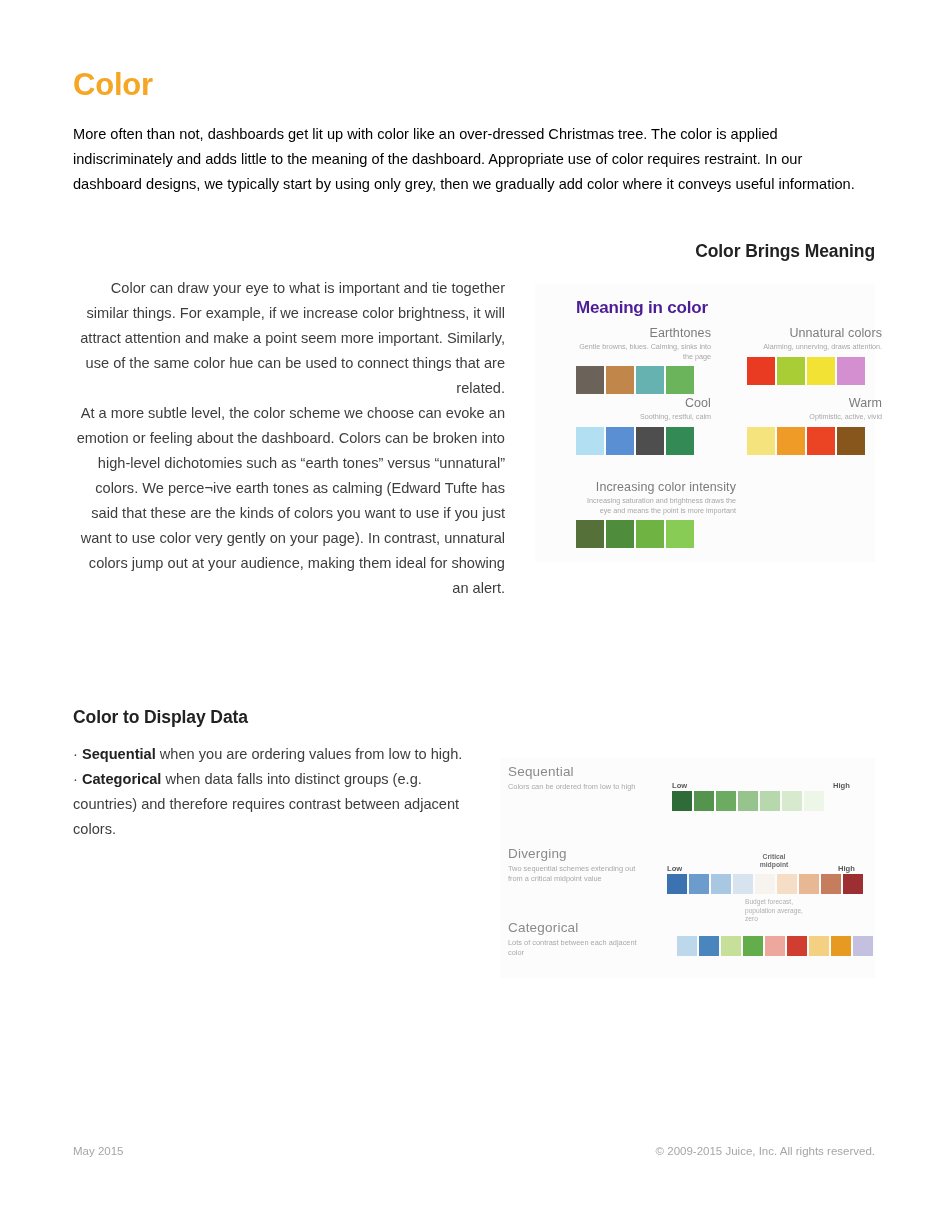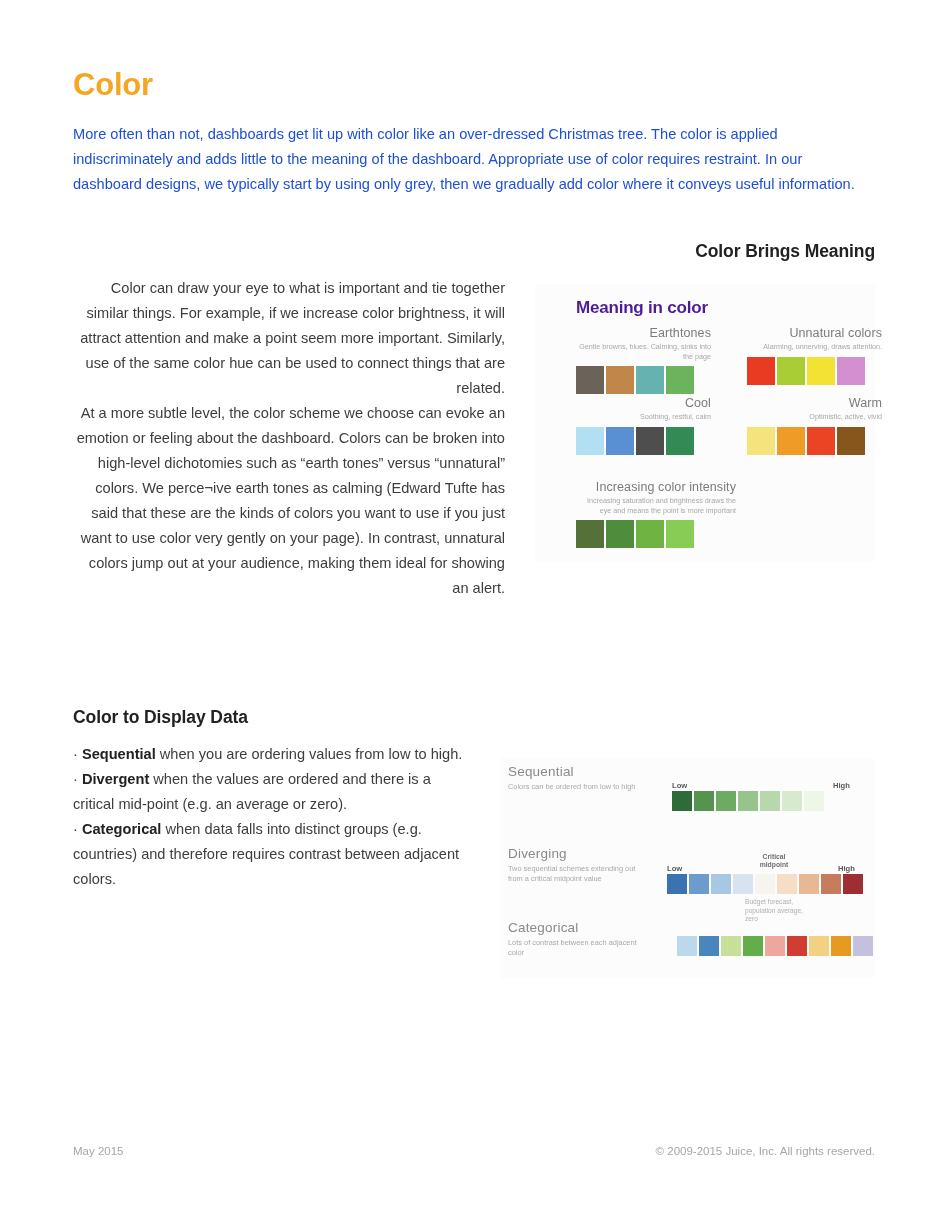--- a/index.html
+++ b/index.html
@@ -34,21 +34,21 @@
     font-size: 31px;
     font-weight: 700;
     color: #f5a623;
     letter-spacing: -0.2px;
     margin: 0 0 20px 0;
     line-height: 1.1;
   }
   .intro {
     font-size: 14.6px;
     line-height: 25px;
-    color: #1d4ed8;
+    color: #000000;
     margin: 0;
     width: 785px;
     font-weight: 400;
   }
 
   
   .section {
     position: relative;
     margin-top: 42px;
   }
@@ -261,24 +261,20 @@
       </div>
     </div>
 
     <div class="section" style="margin-top:106px;">
       <h2 class="section-title">Color to Display Data</h2>
       <div class="two-col">
         <div class="col-text" style="width:400px;">
           <p class="bullet-line">
             <span>·</span>
             <b>Sequential</b><span> when you are ordering values from low to high.</span>
-          </p>
-          <p class="bullet-line">
-            <span>·</span>
-            <b>Divergent</b><span> when the values are ordered and there is a critical mid-point (e.g. an average or zero).</span>
           </p>
           <p class="bullet-line">
             <span>·</span>
             <b>Categorical</b><span> when data falls into distinct groups (e.g. countries) and therefore requires contrast between adjacent colors.</span>
           </p>
         </div>
 
         <div class="figure fig2">
 
           <div class="f2-block" style="left:8px;top:6px;">

